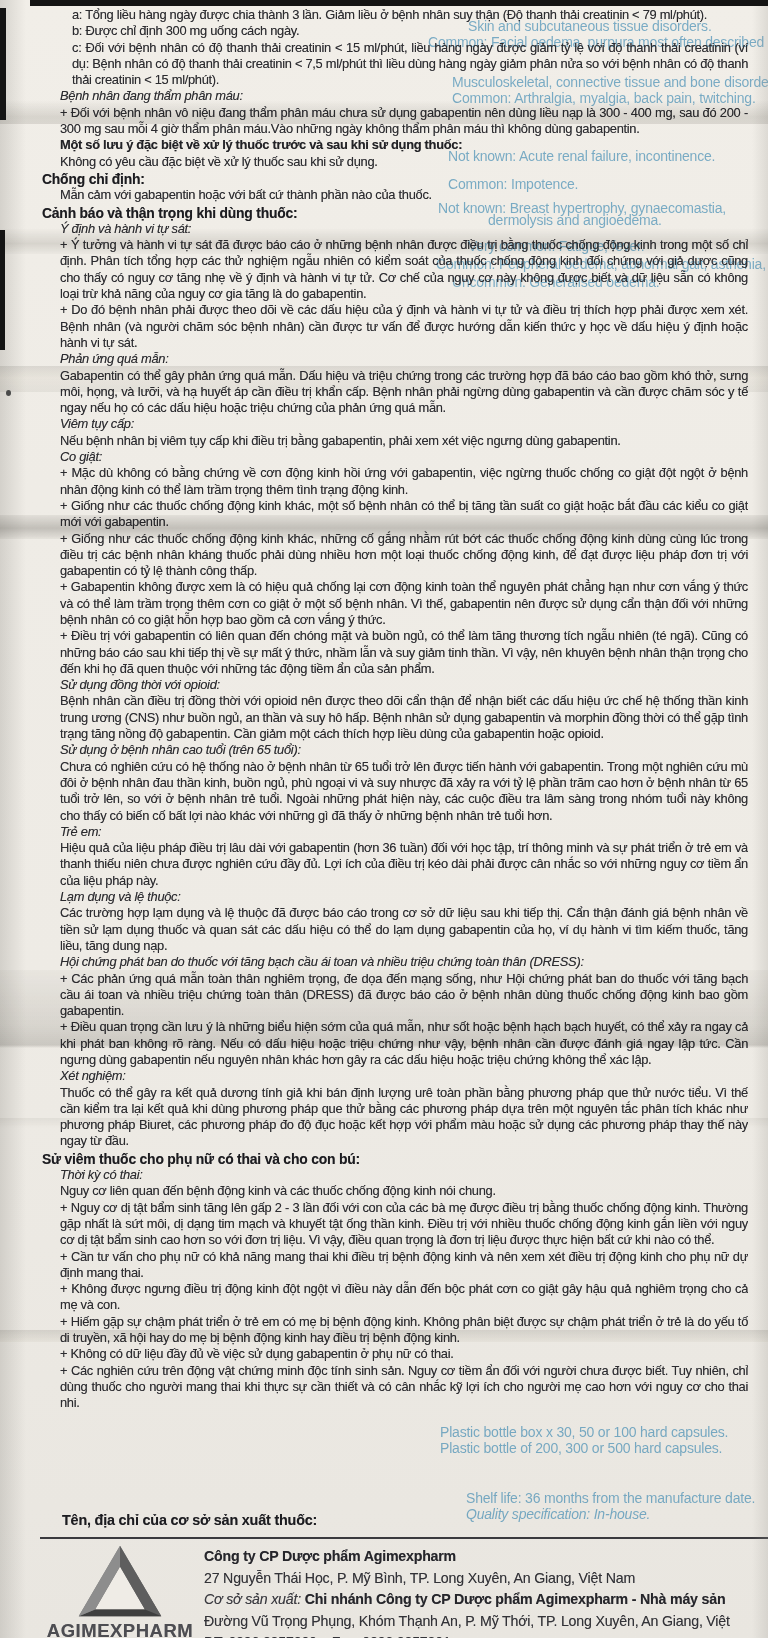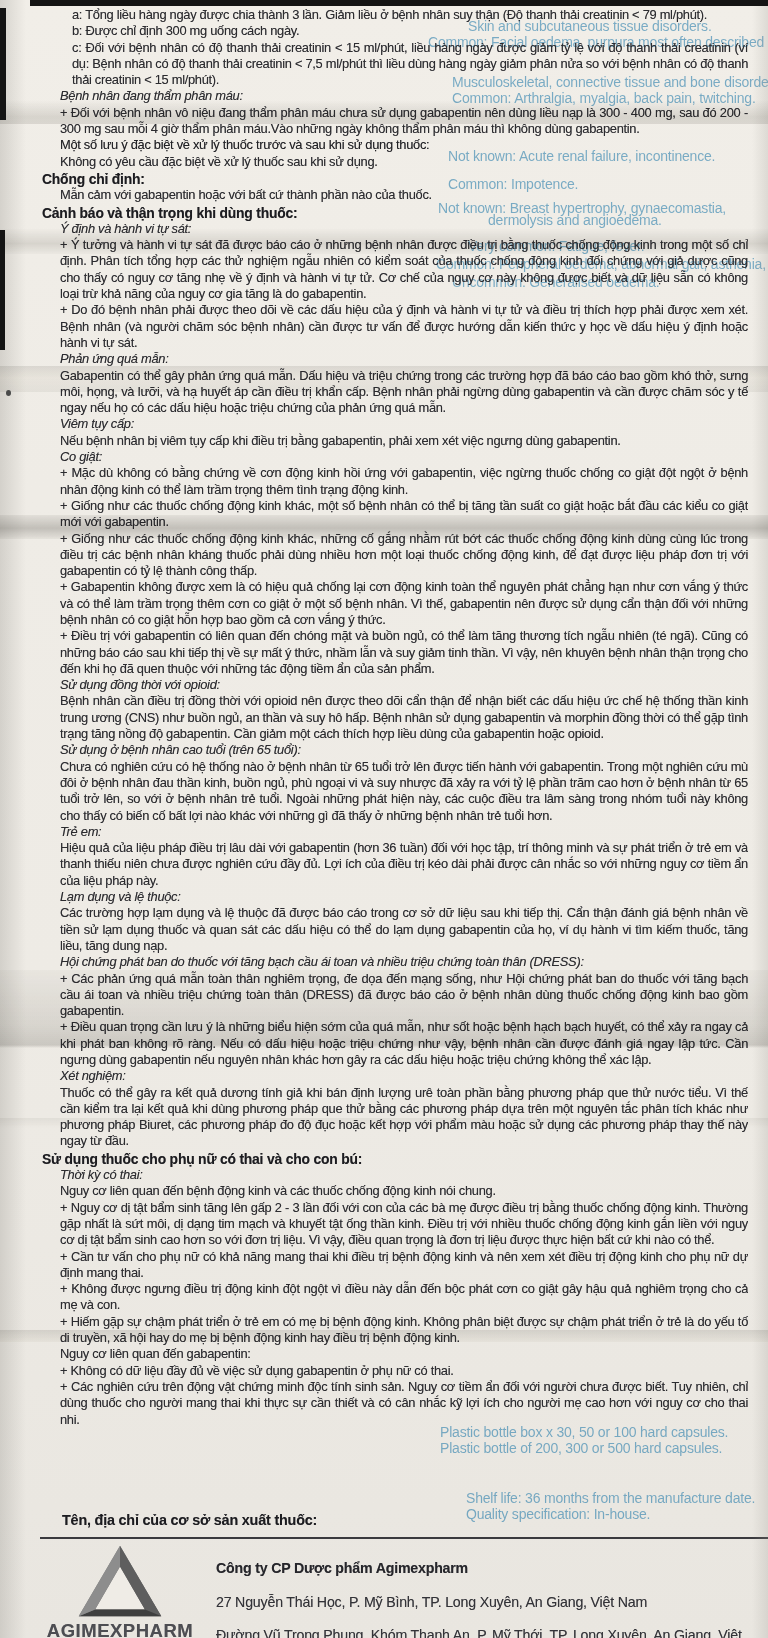--- a/index.html
+++ b/index.html
@@ -30,33 +30,33 @@
   
   .bleed{position:absolute;z-index:1;color:#0369a1;opacity:.50;font-size:14px;
     letter-spacing:-.2px;filter:blur(.5px);white-space:nowrap;pointer-events:none;}
   
   #doc{position:absolute;left:42px;top:7px;width:706px;height:1504px;overflow:hidden;z-index:2;}
   .blk{margin:0;font-size:12.9px;line-height:16.3px;letter-spacing:-.3px;color:#2c2c30;
     text-align:justify;text-shadow:0 0 .5px rgba(70,70,75,.55);}
   .blk.item{margin-left:30px;}
   .blk.body{margin-left:18px;}
   .blk.ihead{margin-left:18px;font-style:italic;}
-  .blk.bhead{margin-left:18px;font-weight:normal;color:#222226;}
+  .blk.bhead{margin-left:18px;font-weight:bold;color:#222226;}
   .blk.section{font-weight:bold;font-size:13.9px;color:#1c1c20;letter-spacing:-.2px;padding-top:1px;}
   
   #footer{position:absolute;left:0;top:1512px;width:768px;z-index:2;}
   .mfg-title{position:absolute;left:42px;top:0;font-size:14.4px;font-weight:bold;color:#1c1c20;
     letter-spacing:-.2px;text-shadow:0 0 .5px rgba(70,70,75,.5);margin-left:20px;}
   .mfg-rule{position:absolute;left:40px;top:25px;width:728px;height:2px;background:#3a3a3e;}
   .logo-wrap{position:absolute;left:40px;top:32px;width:160px;text-align:center;}
   .logo-tri{display:block;margin:0 auto;}
   .logo-text{display:block;margin-top:2px;font-size:18.5px;font-weight:bold;color:#4d4d52;
     letter-spacing:.5px;text-shadow:0 0 .5px rgba(80,80,85,.5);}
   .mfg-info{position:absolute;left:204px;top:34px;width:564px;}
-  .mfg-line{margin:12px;font-size:14.2px;line-height:21.5px;letter-spacing:-.2px;color:#333338;
+  .mfg-line{margin:0;font-size:14.2px;line-height:21.5px;letter-spacing:-.2px;color:#333338;
     white-space:nowrap;overflow:hidden;text-shadow:0 0 .5px rgba(70,70,75,.5);}
   .mfg-line b{color:#26262b;}
   .mfg-line i{color:#3a3a40;}
 </style>
 </head>
 <body>
 
 <div class="edge edge-top"></div>
 <div class="edge edge-left1"></div>
 <div class="edge edge-left2"></div>
@@ -80,21 +80,21 @@
     <span class="bleed" style="left: 448px; top: 148px;">Not known: Acute renal failure, incontinence.</span>
     <span class="bleed" style="left: 448px; top: 176px;">Common: Impotence.</span>
     <span class="bleed" style="left: 438px; top: 200px; text-align: right;">Not known: Breast hypertrophy, gynaecomastia,</span>
     <span class="bleed" style="left: 488px; top: 212px;">dermolysis and angioedema.</span>
     <span class="bleed" style="left: 468px; top: 238px;">Very common: Fatigue, fever.</span>
     <span class="bleed" style="left: 436px; top: 256px;">Common: Peripheral oedema, abnormal gait, asthenia, pain, malaise.</span>
     <span class="bleed" style="left: 452px; top: 274px;">Uncommon: Generalised oedema.</span>
     <span class="bleed" style="left: 440px; top: 1424px;">Plastic bottle box x 30, 50 or 100 hard capsules.</span>
     <span class="bleed" style="left: 440px; top: 1440px;">Plastic bottle of 200, 300 or 500 hard capsules.</span>
     <span class="bleed" style="left: 466px; top: 1490px;">Shelf life: 36 months from the manufacture date.</span>
-    <span class="bleed" style="left: 466px; top: 1506px;">Quality specification: In-house.</span>
+    <span class="bleed" style="left: 466px; top: 1506px; font-style: italic;">Quality specification: In-house.</span>
   </div>
 
 <div id="doc">
     <p class="blk item">a: Tổng liều hàng ngày được chia thành 3 lần. Giảm liều ở bệnh nhân suy thận (Độ thanh thải creatinin &lt; 79 ml/phút).</p>
     <p class="blk item">b: Được chỉ định 300 mg uống cách ngày.</p>
     <p class="blk item">c: Đối với bệnh nhân có độ thanh thải creatinin &lt; 15 ml/phút, liều hàng ngày được giảm tỷ lệ với độ thanh thải creatinin (ví dụ: Bệnh nhân có độ thanh thải creatinin &lt; 7,5 ml/phút thì liều dùng hàng ngày giảm phân nửa so với bệnh nhân có độ thanh thải creatinin &lt; 15 ml/phút).</p>
     <p class="blk ihead">Bệnh nhân đang thẩm phân máu:</p>
     <p class="blk body">+ Đối với bệnh nhân vô niệu đang thẩm phân máu chưa sử dụng gabapentin nên dùng liều nạp là 300 - 400 mg, sau đó 200 - 300 mg sau mỗi 4 giờ thẩm phân máu.Vào những ngày không thẩm phân máu thì không dùng gabapentin.</p>
     <p class="blk bhead">Một số lưu ý đặc biệt về xử lý thuốc trước và sau khi sử dụng thuốc:</p>
     <p class="blk body">Không có yêu cầu đặc biệt về xử lý thuốc sau khi sử dụng.</p>
@@ -120,28 +120,27 @@
     <p class="blk body">Chưa có nghiên cứu có hệ thống nào ở bệnh nhân từ 65 tuổi trở lên được tiến hành với gabapentin. Trong một nghiên cứu mù đôi ở bệnh nhân đau thần kinh, buồn ngủ, phù ngoại vi và suy nhược đã xảy ra với tỷ lệ phần trăm cao hơn ở bệnh nhân từ 65 tuổi trở lên, so với ở bệnh nhân trẻ tuổi. Ngoài những phát hiện này, các cuộc điều tra lâm sàng trong nhóm tuổi này không cho thấy có biến cố bất lợi nào khác với những gì đã thấy ở những bệnh nhân trẻ tuổi hơn.</p>
     <p class="blk ihead">Trẻ em:</p>
     <p class="blk body">Hiệu quả của liệu pháp điều trị lâu dài với gabapentin (hơn 36 tuần) đối với học tập, trí thông minh và sự phát triển ở trẻ em và thanh thiếu niên chưa được nghiên cứu đầy đủ. Lợi ích của điều trị kéo dài phải được cân nhắc so với những nguy cơ tiềm ẩn của liệu pháp này.</p>
     <p class="blk ihead">Lạm dụng và lệ thuộc:</p>
     <p class="blk body">Các trường hợp lạm dụng và lệ thuộc đã được báo cáo trong cơ sở dữ liệu sau khi tiếp thị. Cẩn thận đánh giá bệnh nhân về tiền sử lạm dụng thuốc và quan sát các dấu hiệu có thể do lạm dụng gabapentin của họ, ví dụ hành vi tìm kiếm thuốc, tăng liều, tăng dung nạp.</p>
     <p class="blk ihead">Hội chứng phát ban do thuốc với tăng bạch cầu ái toan và nhiều triệu chứng toàn thân (DRESS):</p>
     <p class="blk body">+ Các phản ứng quá mẫn toàn thân nghiêm trọng, đe dọa đến mạng sống, như Hội chứng phát ban do thuốc với tăng bạch cầu ái toan và nhiều triệu chứng toàn thân (DRESS) đã được báo cáo ở bệnh nhân dùng thuốc chống động kinh bao gồm gabapentin.</p>
     <p class="blk body">+ Điều quan trọng cần lưu ý là những biểu hiện sớm của quá mẫn, như sốt hoặc bệnh hạch bạch huyết, có thể xảy ra ngay cả khi phát ban không rõ ràng. Nếu có dấu hiệu hoặc triệu chứng như vậy, bệnh nhân cần được đánh giá ngay lập tức. Cần ngưng dùng gabapentin nếu nguyên nhân khác hơn gây ra các dấu hiệu hoặc triệu chứng không thể xác lập.</p>
     <p class="blk ihead">Xét nghiệm:</p>
     <p class="blk body">Thuốc có thể gây ra kết quả dương tính giả khi bán định lượng urê toàn phần bằng phương pháp que thử nước tiểu. Vì thế cần kiểm tra lại kết quả khi dùng phương pháp que thử bằng các phương pháp dựa trên một nguyên tắc phân tích khác như phương pháp Biuret, các phương pháp đo độ đục hoặc kết hợp với phẩm màu hoặc sử dụng các phương pháp thay thế này ngay từ đầu.</p>
-    <p class="blk section">Sử dụng thuốc cho phụ nữ có thai và cho con bú:</p>
+    <p class="blk section">Sử viêm thuốc cho phụ nữ có thai và cho con bú:</p>
     <p class="blk ihead">Thời kỳ có thai:</p>
     <p class="blk body">Nguy cơ liên quan đến bệnh động kinh và các thuốc chống động kinh nói chung.</p>
     <p class="blk body">+ Nguy cơ dị tật bẩm sinh tăng lên gấp 2 - 3 lần đối với con của các bà mẹ được điều trị bằng thuốc chống động kinh. Thường gặp nhất là sứt môi, dị dạng tim mạch và khuyết tật ống thần kinh. Điều trị với nhiều thuốc chống động kinh gắn liền với nguy cơ dị tật bẩm sinh cao hơn so với đơn trị liệu. Vì vậy, điều quan trọng là đơn trị liệu được thực hiện bất cứ khi nào có thể.</p>
     <p class="blk body">+ Cần tư vấn cho phụ nữ có khả năng mang thai khi điều trị bệnh động kinh và nên xem xét điều trị động kinh cho phụ nữ dự định mang thai.</p>
     <p class="blk body">+ Không được ngưng điều trị động kinh đột ngột vì điều này dẫn đến bộc phát cơn co giật gây hậu quả nghiêm trọng cho cả mẹ và con.</p>
     <p class="blk body">+ Hiếm gặp sự chậm phát triển ở trẻ em có mẹ bị bệnh động kinh. Không phân biệt được sự chậm phát triển ở trẻ là do yếu tố di truyền, xã hội hay do mẹ bị bệnh động kinh hay điều trị bệnh động kinh.</p>
-    <p class="blk body">Nguy cơ liên quan đến gabapentin:</p>
     <p class="blk body">+ Không có dữ liệu đầy đủ về việc sử dụng gabapentin ở phụ nữ có thai.</p>
     <p class="blk body">+ Các nghiên cứu trên động vật chứng minh độc tính sinh sản. Nguy cơ tiềm ẩn đối với người chưa được biết. Tuy nhiên, chỉ dùng thuốc cho người mang thai khi thực sự cần thiết và có cân nhắc kỹ lợi ích cho người mẹ cao hơn với nguy cơ cho thai nhi.</p>
   </div>
 
 <div id="footer">
   <div class="mfg-title">Tên, địa chỉ của cơ sở sản xuất thuốc:</div>
   <div class="mfg-rule"></div>
 
   <div class="logo-wrap">
     <svg class="logo-tri" width="86" height="74" viewBox="0 0 100 86">
@@ -156,16 +155,17 @@
       <polygon points="50,2 98,84 79,76 50,26" fill="#5e5e5e"></polygon>
       <polygon points="2,84 21,76 79,76 98,84" fill="#3f3f3f"></polygon>
       <polygon points="50,2 50,26 21,76 2,84" fill="#8d8d8d"></polygon>
     </svg>
     <span class="logo-text">AGIMEXPHARM</span>
   </div>
 
   <div class="mfg-info">
       <p class="mfg-line"><b>Công ty CP Dược phẩm Agimexpharm</b></p>
       <p class="mfg-line">27 Nguyễn Thái Học, P. Mỹ Bình, TP. Long Xuyên, An Giang, Việt Nam</p>
+      <p class="mfg-line"><i>Cơ sở sản xuất: </i><b>Chi nhánh Công ty CP Dược phẩm Agimexpharm - Nhà máy sản</b></p>
       <p class="mfg-line">Đường Vũ Trọng Phụng, Khóm Thạnh An, P. Mỹ Thới, TP. Long Xuyên, An Giang, Việt</p>
       <p class="mfg-line">ĐT: 0296.3857300&nbsp;&nbsp;&nbsp;&nbsp;Fax: 0296.3857301</p>
     </div>
 </div>
 
 </body></html>

